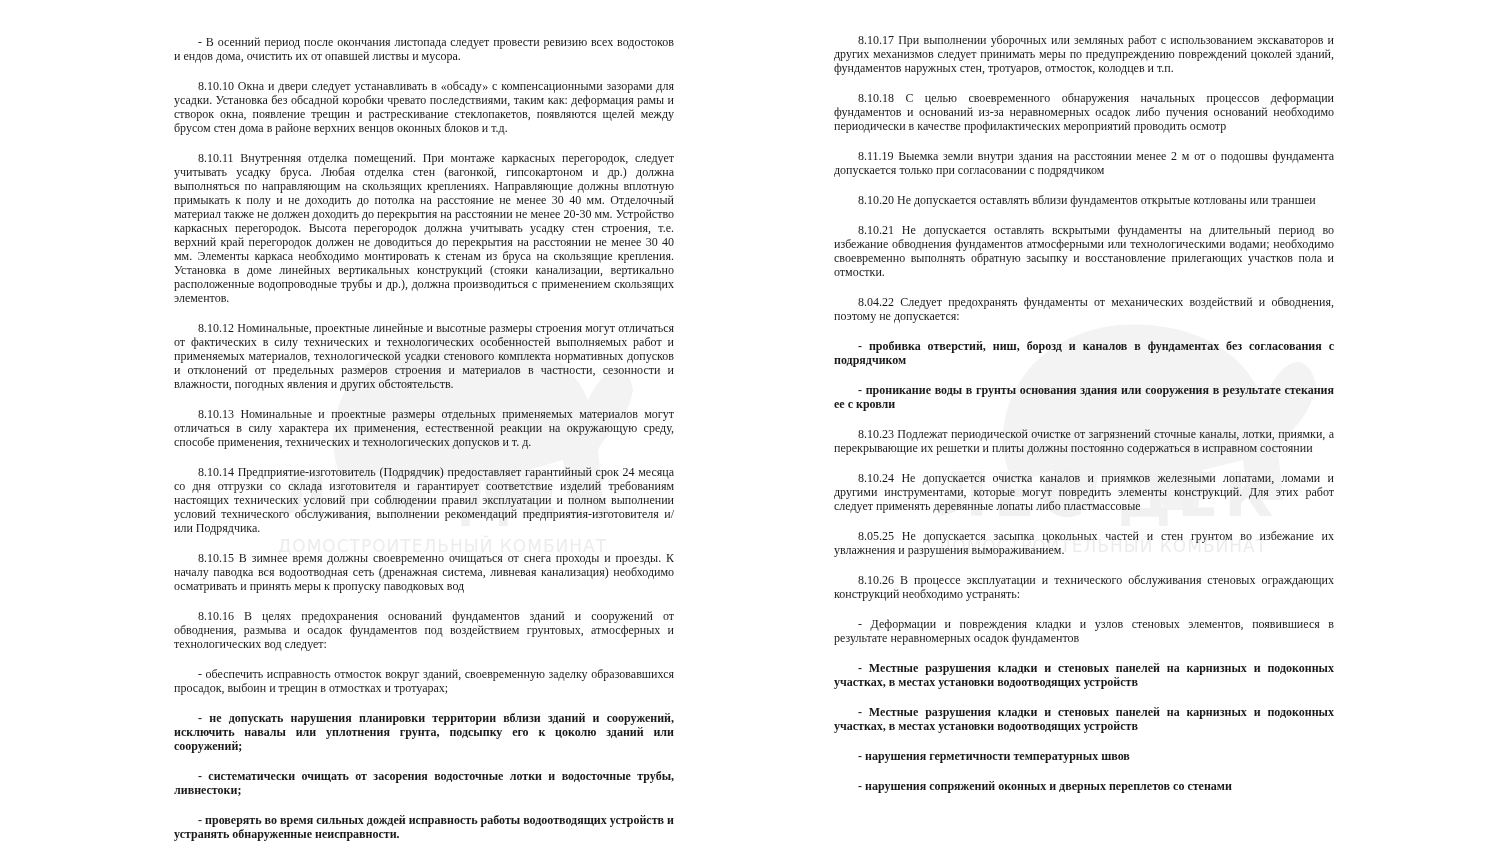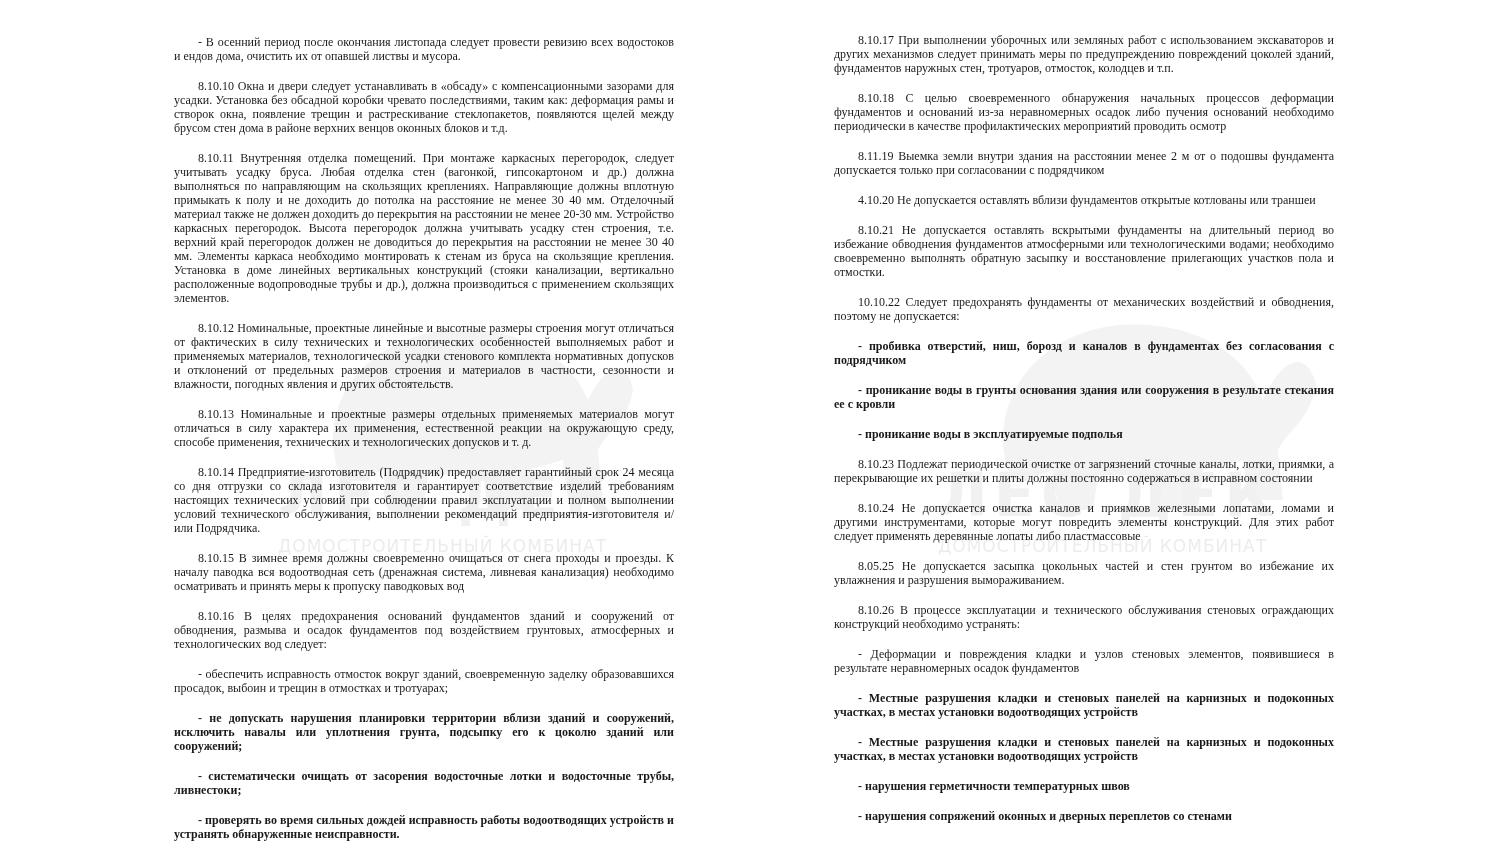--- a/index.html
+++ b/index.html
@@ -65,26 +65,25 @@
     <svg viewBox="0 0 400 265">
       <path d="M70 175 C50 115 90 40 180 30 C245 25 305 50 325 105 C345 60 370 55 378 90 C372 125 350 135 340 155 L345 205 L310 205 L305 165 L265 175 L260 215 L225 215 L220 180 L160 180 L155 215 L120 215 L115 175 C100 180 85 190 70 175 Z" fill="#f3f3f3"></path>
     </svg>
     <div class="wm-text wm-big">ЛЕС ДЕК</div>
     <div class="wm-text wm-small">ДОМОСТРОИТЕЛЬНЫЙ КОМБИНАТ</div>
   </div>
   <div class="col">
     <p>8.10.17 При выполнении уборочных или земляных работ с использованием экскаваторов и других механизмов следует принимать меры по предупреждению повреждений цоколей зданий, фундаментов наружных стен, тротуаров, отмосток, колодцев и т.п.</p>
     <p class="gap-s">8.10.18 С целью своевременного обнаружения начальных процессов деформации фундаментов и оснований из-за неравномерных осадок либо пучения оснований необходимо периодически в качестве профилактических мероприятий проводить осмотр</p>
     <p class="gap-s">8.11.19 Выемка земли внутри здания на расстоянии менее 2 м от о подошвы фундамента допускается только при согласовании с подрядчиком</p>
-    <p class="gap-s">4.10.20 Не допускается оставлять вблизи фундаментов открытые котлованы или траншеи</p>
+    <p class="gap-s">8.10.20 Не допускается оставлять вблизи фундаментов открытые котлованы или траншеи</p>
     <p class="gap-s">8.10.21 Не допускается оставлять вскрытыми фундаменты на длительный период во избежание обводнения фундаментов атмосферными или технологическими водами; необходимо своевременно выполнять обратную засыпку и восстановление прилегающих участков пола и отмостки.</p>
-    <p class="gap-s">10.10.22 Следует предохранять фундаменты от механических воздействий и обводнения, поэтому не допускается:</p>
+    <p class="gap-s">8.04.22 Следует предохранять фундаменты от механических воздействий и обводнения, поэтому не допускается:</p>
     <p class="gap-l">- пробивка отверстий, ниш, борозд и каналов в фундаментах без согласования с подрядчиком</p>
     <p class="gap-l">- проникание воды в грунты основания здания или сооружения в результате стекания ее с кровли</p>
-    <p class="gap-l">- проникание воды в эксплуатируемые подполья</p>
     <p class="gap-s">8.10.23 Подлежат периодической очистке от загрязнений сточные каналы, лотки, приямки, а перекрывающие их решетки и плиты должны постоянно содержаться в исправном состоянии</p>
     <p class="gap-s">8.10.24 Не допускается очистка каналов и приямков железными лопатами, ломами и другими инструментами, которые могут повредить элементы конструкций. Для этих работ следует применять деревянные лопаты либо пластмассовые</p>
     <p class="gap-s">8.05.25 Не допускается засыпка цокольных частей и стен грунтом во избежание их увлажнения и разрушения вымораживанием.</p>
     <p class="gap-s">8.10.26 В процессе эксплуатации и технического обслуживания стеновых ограждающих конструкций необходимо устранять:</p>
     <p class="gap-s">- Деформации и повреждения кладки и узлов стеновых элементов, появившиеся в результате неравномерных осадок фундаментов</p>
     <p class="gap-l">- Местные разрушения кладки и стеновых панелей на карнизных и подоконных участках, в местах установки водоотводящих устройств</p>
     <p class="gap-l">- Местные разрушения кладки и стеновых панелей на карнизных и подоконных участках, в местах установки водоотводящих устройств</p>
     <p class="gap-l">- нарушения герметичности температурных швов</p>
     <p class="gap-l">- нарушения сопряжений оконных и дверных переплетов со стенами</p>
   </div>

